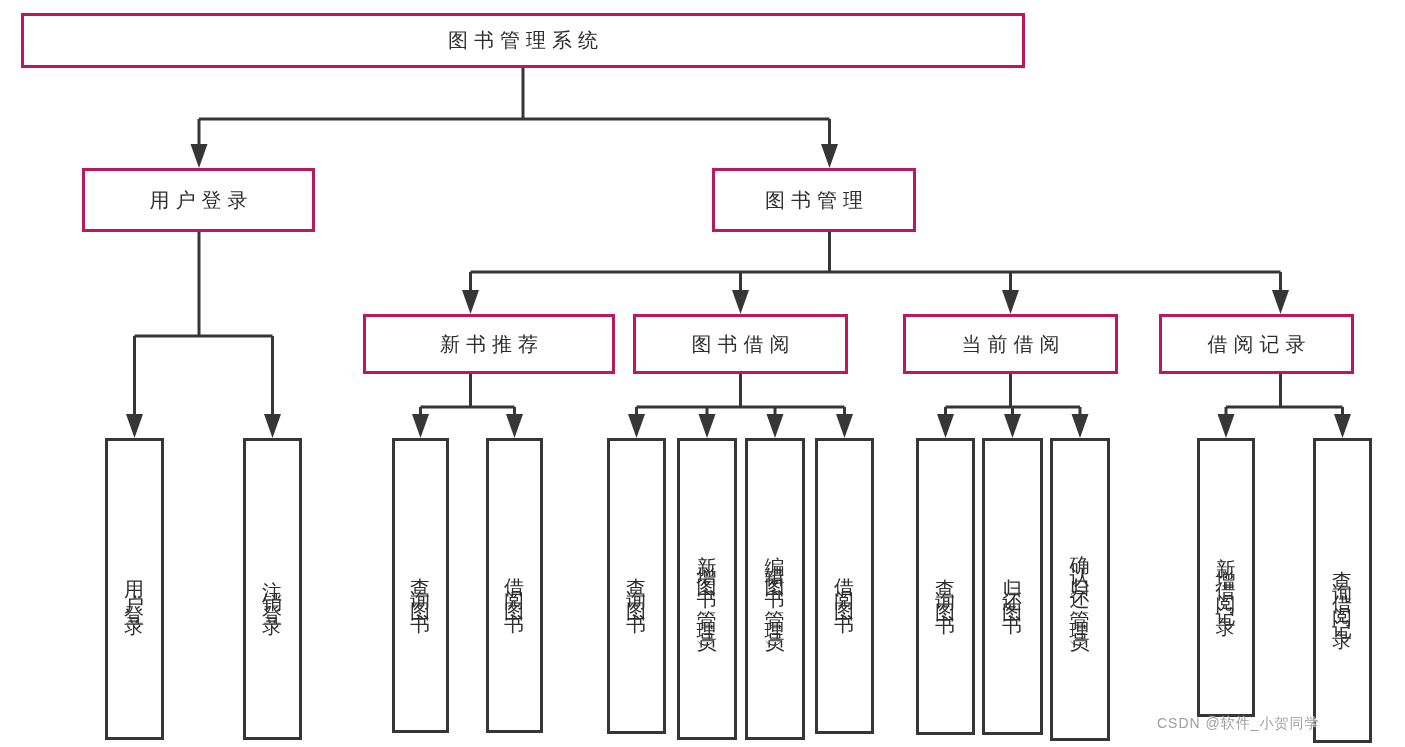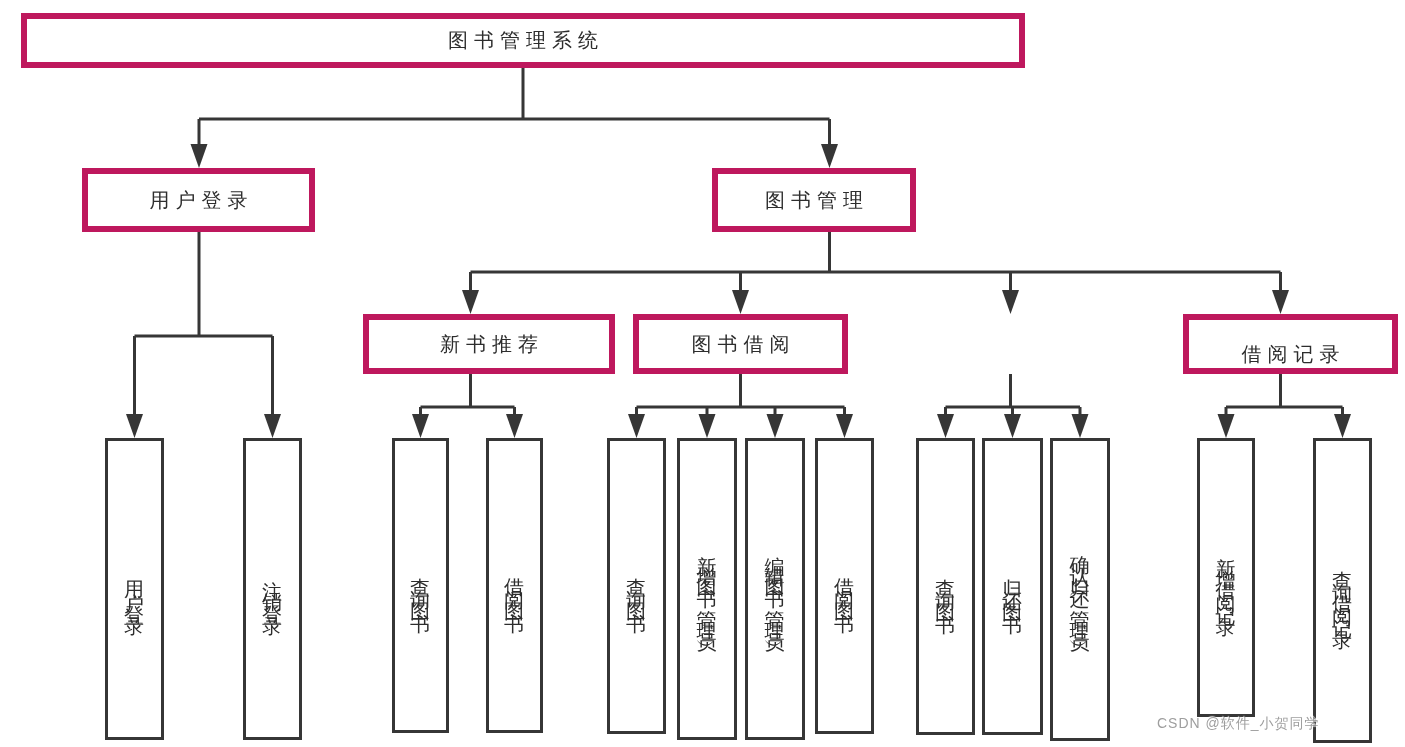--- a/index.html
+++ b/index.html
@@ -15,21 +15,21 @@
   #wires {
     position: absolute;
     left: 0; top: 0;
     width: 1405px; height: 747px;
     z-index: 1;
   }
   .hbox {
     position: absolute;
     box-sizing: border-box;
     background: #ffffff;
-    border: 6px solid #be185d;
+    border: 3px solid #be185d;
     display: flex;
     align-items: center;
     justify-content: center;
     z-index: 2;
     font-family: Liberation Mono, monospace;
   }
   .hbox span {
     font-size: 20px;
     letter-spacing: 6px;
     text-indent: 6px;
@@ -124,21 +124,24 @@
   <div class="hbox" style="left:712px; top:168px; width:204px; height:64px;">
     <span>图书管理</span>
   </div>
 
   <div class="hbox" style="left:363px; top:314px; width:252px; height:60px;">
     <span>新书推荐</span>
   </div>
   <div class="hbox" style="left:633px; top:314px; width:215px; height:60px;text-align:right;">
     <span>图书借阅</span>
   </div>
-  <div class="hbox" style="left:1183px; top:314px; width:215px; height:60px;align-items:flex-end;">
+  <div class="hbox" style="left:903px; top:314px; width:215px; height:60px;">
+    <span>当前借阅</span>
+  </div>
+  <div class="hbox" style="left:1159px; top:314px; width:195px; height:60px;">
     <span>借阅记录</span>
   </div>
 
   <div class="vbox" style="left:105px; top:438px; width:59px; height:302px;">
     <span>用户登录</span>
   </div>
   <div class="vbox" style="left:243px; top:438px; width:59px; height:302px;">
     <span>注销登录</span>
   </div>
 

